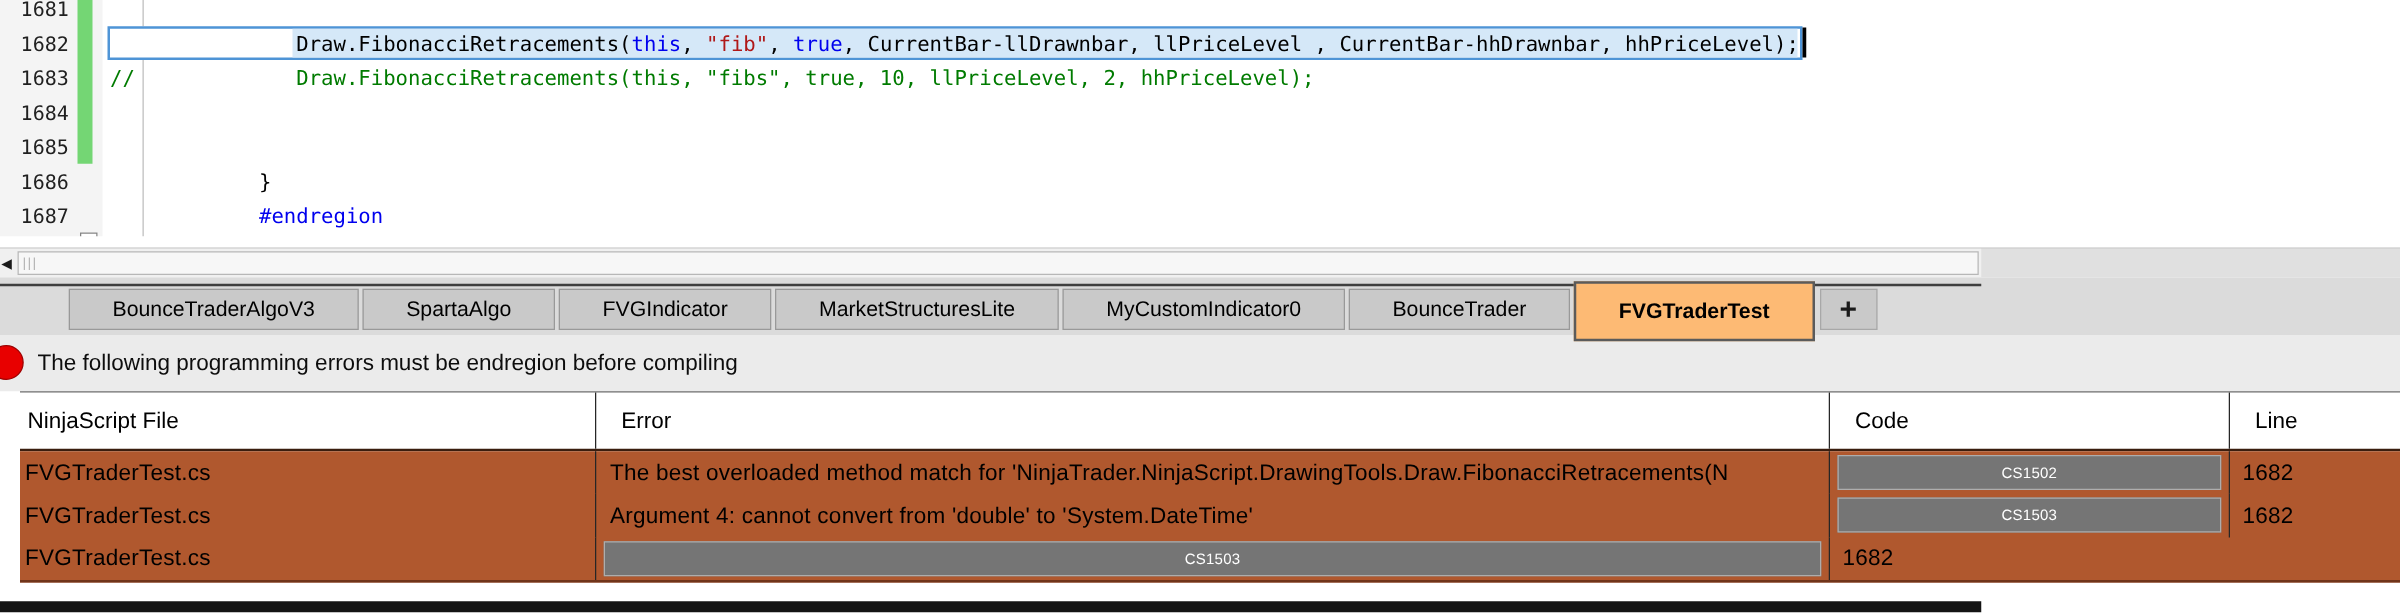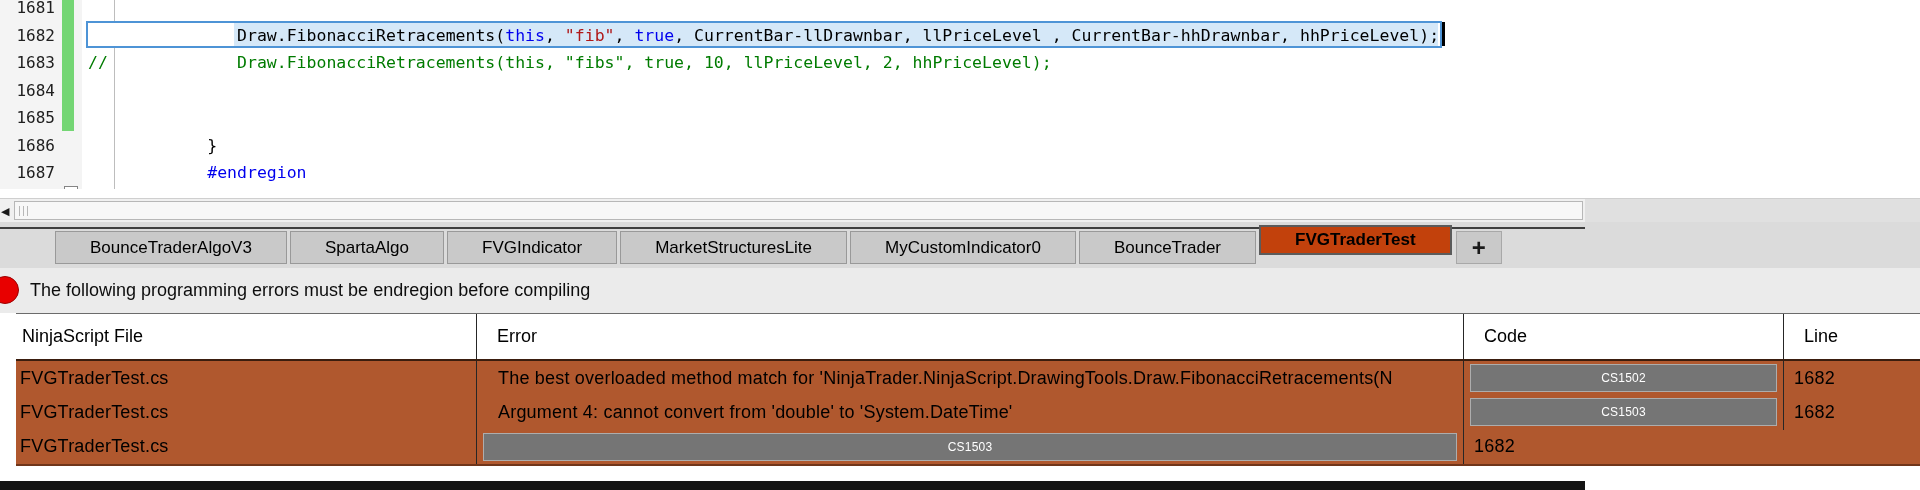--- a/index.html
+++ b/index.html
@@ -35,42 +35,42 @@
   .arrow-left { position:absolute; left:1px; top:5px; width:12px; height:14px; color:#1a1a1a; font-size:11px; line-height:14px; }
   .hthumb { position:absolute; left:14px; top:2px; width:1569px; height:19px; background:#f7f7f7; border:1px solid #b7b7b7; }
   .grip { position:absolute; top:4px; width:1px; height:10px; background:#b7b7b7; }
 
   
   .tabstrip { position:absolute; left:0; top:222px; width:1920px; height:46px; background:#dbdbdb; }
   .strip-line { position:absolute; left:0; top:5px; width:1585px; height:2px; background:#3f3f3f; }
   .tabs-row { position:absolute; left:55px; top:0; height:46px; display:flex; align-items:flex-start; padding-top:9px; }
   .tab { position:relative; z-index:2; height:33px; padding:12px 34px; margin-right:3px; background:#c9c9c9;
          border:1px solid #999; display:flex; align-items:center; font-size:17px; color:#000; cursor:default; }
-  .tab.active { margin-top:-6px; height:30px; background:#c2410c; border:2px solid #5b5b5b; font-weight:bold; }
+  .tab.active { margin-top:-6px; height:48px; background:#fdba74; border:2px solid #5b5b5b; font-weight:bold; }
   .tab-add { position:relative; z-index:2; height:33px; width:46px; margin-left:1px; background:#c9c9c9; border:1px solid #a8a8a8;
              display:flex; align-items:center; justify-content:center; font-size:24px; font-weight:bold; color:#1a1a1a; }
 
   
   .banner { position:absolute; left:0; top:268px; width:1920px; height:45px; background:#ebebeb; }
   .err-circle { position:absolute; left:-9px; top:8px; width:28px; height:28px; border-radius:50%;
                 background:var(--error-red); border:1px solid #9d0000; }
   .banner-text { position:absolute; left:30px; top:0; height:45px; display:flex; align-items:center;
                  font-size:18px; color:#0d0d0d; }
 
   
   .etable { position:absolute; left:16px; top:313px; width:1920px; }
   .thead { display:grid; grid-template-columns:460px 987px 320px 153px; height:48px; background:#fff;
            border-top:1px solid #6b6b6b; border-bottom:2px solid #3a1d0e; }
   .th { display:flex; align-items:center; font-size:18px; color:#000; padding-left:20px; overflow:hidden; white-space:nowrap; }
   .th:first-child { padding-left:6px; }
   .th + .th { border-left:1px solid #262626; }
   .tbody { display:grid; grid-template-columns:460px 987px 320px 153px; grid-auto-rows:34.33px;
            background:var(--row-bg); border-bottom:2px solid #70351a; }
   .td { display:flex; align-items:center; font-size:18px; letter-spacing:0.2px; color:#000;
-        overflow:hidden; white-space:nowrap; padding-left:21px; }
+        overflow:hidden; white-space:nowrap; padding-left:11px; }
   .td.file { padding-left:4px; }
   .td.codecell { padding:3px 6px; border-left:1px solid #262626; }
   .td.linecell { border-left:1px solid #262626; padding-left:10px; }
   .td.errcell { border-left:1px solid #262626; }
   .badge { width:100%; height:28px; background:var(--badge-bg); border:1px solid #adadad;
            color:#fff; font-size:12px; display:flex; align-items:center; justify-content:center; }
 
   .bottom-bar { position:absolute; left:0; top:481px; width:1585px; height:9px; background:#141414; }
 </style>
 </head>

